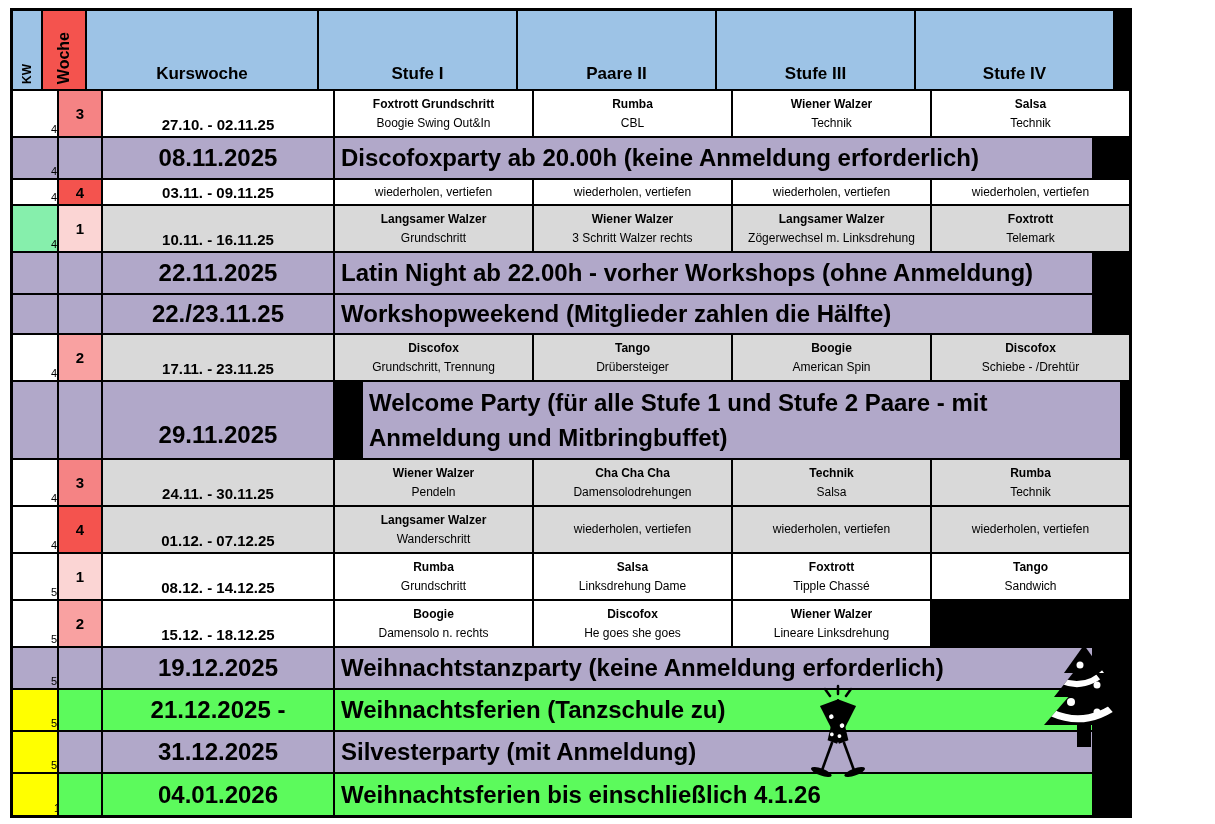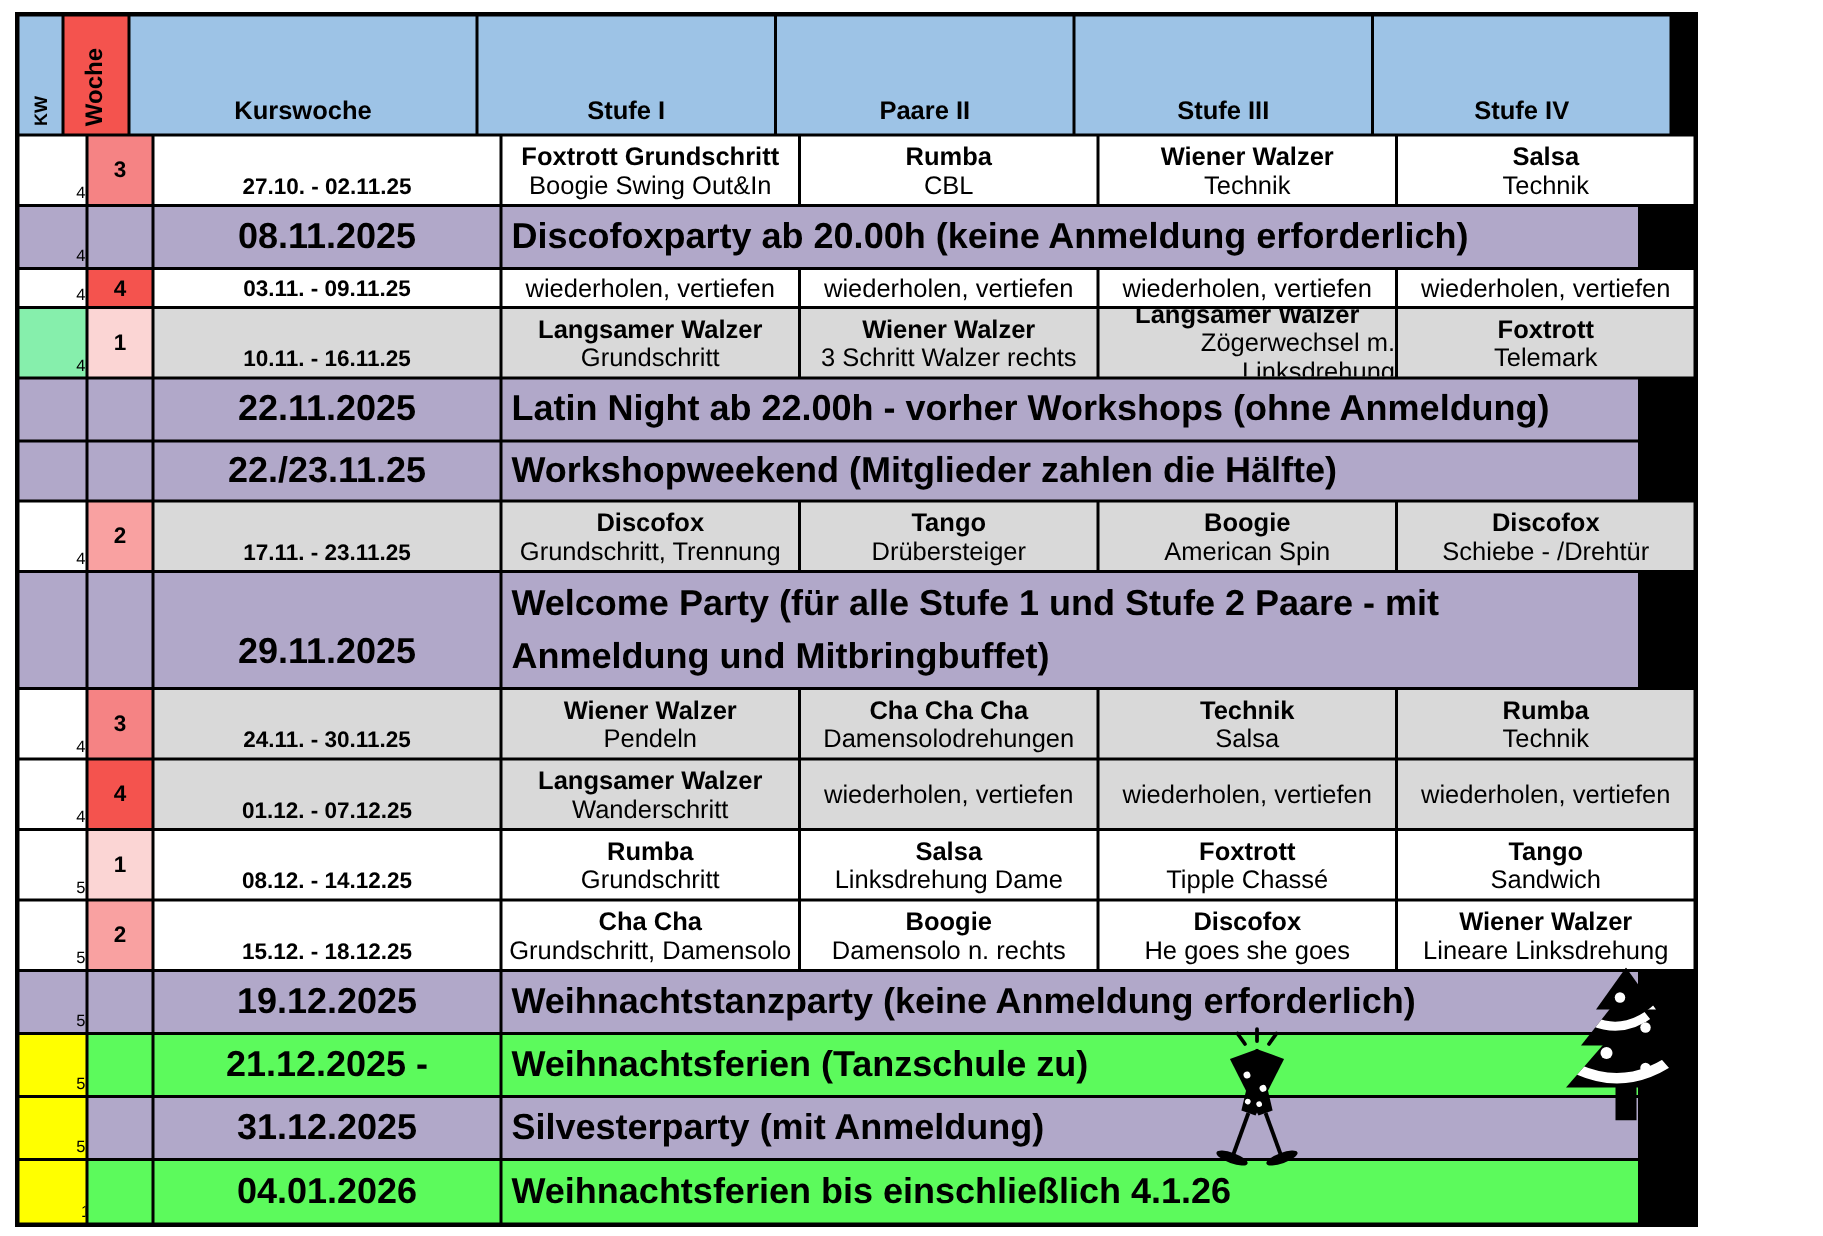--- a/index.html
+++ b/index.html
@@ -26,21 +26,21 @@
   .rot{writing-mode:vertical-rl;transform:rotate(180deg);font-weight:bold;}
   .rot-kw{font-size:12px;}
   .rot-woche{font-size:16px;}
   
   .kw-num{align-items:flex-end;justify-content:center;font-size:11px;padding-bottom:1px;padding-left:44px;}
   .woche-num{align-items:center;justify-content:center;font-weight:bold;font-size:15px;}
   .date-course{align-items:flex-end;justify-content:center;font-weight:bold;font-size:15px;padding-bottom:3px;white-space:nowrap;}
   .date-event{align-items:center;justify-content:center;font-weight:bold;font-size:24px;white-space:nowrap;}
   .date-bottom{align-items:flex-end;padding-bottom:9px;}
   .stufe-cell{flex-direction:column;align-items:center;justify-content:center;
-      font-size:17px;line-height:19px;text-align:right;}
+      font-size:12px;line-height:19px;text-align:left;}
   .stufe-title{font-weight:bold;}
   .event-text{flex-direction:column;justify-content:center;align-items:flex-start;
       padding-left:6px;font-weight:bold;font-size:24px;white-space:nowrap;}
   .event-text.multi{line-height:35px;}
   .deco{position:absolute;pointer-events:none;}
 </style>
 </head>
 <body>
 
 <div class="tbl">
@@ -161,21 +161,21 @@
           <div class="div stufe-sub">American Spin</div>
         </div>
         <div class="td c-stufe stufe-cell" style="background: rgb(217, 217, 217);">
           <div class="div stufe-title">Discofox</div>
           <div class="div stufe-sub">Schiebe - /Drehtür</div>
         </div>
       </div><div class="tr" style="height: 76px;">
         <div class="td c-kw kw-num" style="background: rgb(177, 168, 201);"></div>
         <div class="td c-woche woche-num" style="background: rgb(177, 168, 201);"></div>
         <div class="td c-date date-event date-bottom" style="background: rgb(177, 168, 201);">29.11.2025</div>
-        <div class="td c-merged event-text multi" style="background: rgb(177, 168, 201);">
+        <div class="td c-merged event-text multi" style="background: rgb(177, 168, 201); margin-left: 28px;">
           <div class="div event-line">Welcome Party (für alle Stufe 1 und Stufe 2 Paare - mit</div>
           <div class="div event-line">Anmeldung und Mitbringbuffet)</div>
         </div>
       </div><div class="tr" style="height: 45px;">
         <div class="td c-kw kw-num" style="background: rgb(255, 255, 255);">48</div>
         <div class="td c-woche woche-num" style="background: rgb(245, 131, 132);">3</div>
         <div class="td c-date date-course" style="background: rgb(217, 217, 217);">24.11. - 30.11.25</div>
         <div class="td c-stufe stufe-cell" style="background: rgb(217, 217, 217);">
           <div class="div stufe-title">Wiener Walzer</div>
           <div class="div stufe-sub">Pendeln</div>
@@ -226,24 +226,20 @@
           <div class="div stufe-sub">Tipple Chassé</div>
         </div>
         <div class="td c-stufe stufe-cell" style="background: rgb(255, 255, 255);">
           <div class="div stufe-title">Tango</div>
           <div class="div stufe-sub">Sandwich</div>
         </div>
       </div><div class="tr" style="height: 45px;">
         <div class="td c-kw kw-num" style="background: rgb(255, 255, 255);">51</div>
         <div class="td c-woche woche-num" style="background: rgb(249, 161, 161);">2</div>
         <div class="td c-date date-course" style="background: rgb(255, 255, 255);">15.12. - 18.12.25</div>
-        <div class="td c-stufe stufe-cell" style="background: rgb(255, 255, 255);">
-          <div class="div stufe-title">Cha Cha</div>
-          <div class="div stufe-sub">Grundschritt, Damensolo</div>
-        </div>
         <div class="td c-stufe stufe-cell" style="background: rgb(255, 255, 255);">
           <div class="div stufe-title">Boogie</div>
           <div class="div stufe-sub">Damensolo n. rechts</div>
         </div>
         <div class="td c-stufe stufe-cell" style="background: rgb(255, 255, 255);">
           <div class="div stufe-title">Discofox</div>
           <div class="div stufe-sub">He goes she goes</div>
         </div>
         <div class="td c-stufe stufe-cell" style="background: rgb(255, 255, 255);">
           <div class="div stufe-title">Wiener Walzer</div>

